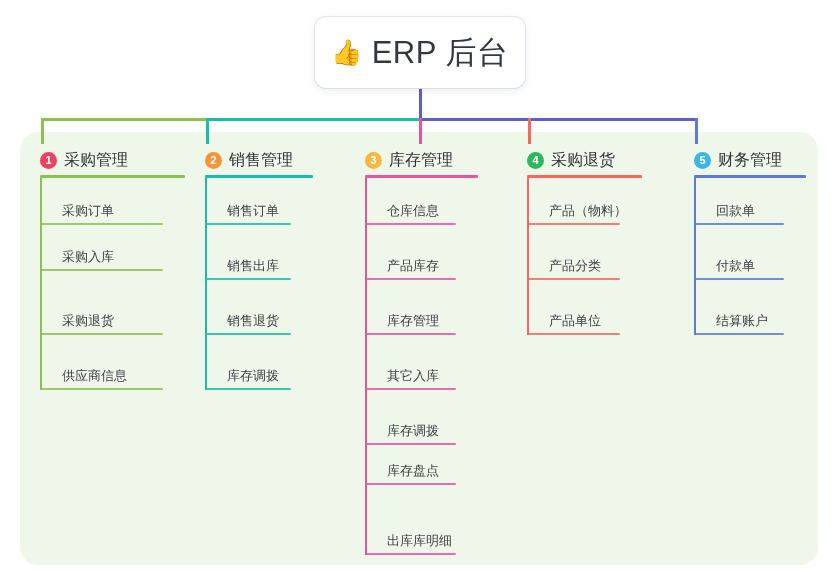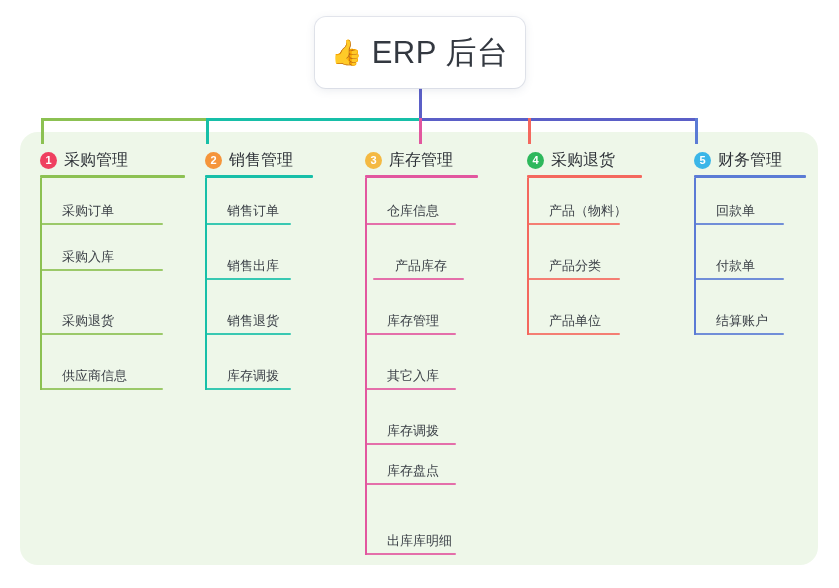--- a/index.html
+++ b/index.html
@@ -142,21 +142,21 @@
         <div class="col-head">
           <span class="badge" style="background: rgb(244, 185, 66);">3</span>
           <span class="col-title">库存管理</span>
         </div>
         <div class="head-rule" style="width: 113px; background: rgb(226, 87, 159);"></div>
         <div class="stem" style="height: 377px; background: rgb(226, 87, 159);"></div>
         <div class="leaf" style="top: 46px; width: 91px;">
           <span class="leaf-label">仓库信息</span>
           <div class="leaf-rule" style="width: 91px; background: rgb(226, 87, 159); opacity: 0.85;"></div>
         </div>
-        <div class="leaf" style="top: 101px; width: 91px; margin-left: 8px;">
+        <div class="leaf" style="top: 101px; width: 91px;">
           <span class="leaf-label">产品库存</span>
           <div class="leaf-rule" style="width: 91px; background: rgb(226, 87, 159); opacity: 0.85;"></div>
         </div>
         <div class="leaf" style="top: 156px; width: 91px;">
           <span class="leaf-label">库存管理</span>
           <div class="leaf-rule" style="width: 91px; background: rgb(226, 87, 159); opacity: 0.85;"></div>
         </div>
         <div class="leaf" style="top: 211px; width: 91px;">
           <span class="leaf-label">其它入库</span>
           <div class="leaf-rule" style="width: 91px; background: rgb(226, 87, 159); opacity: 0.85;"></div>

